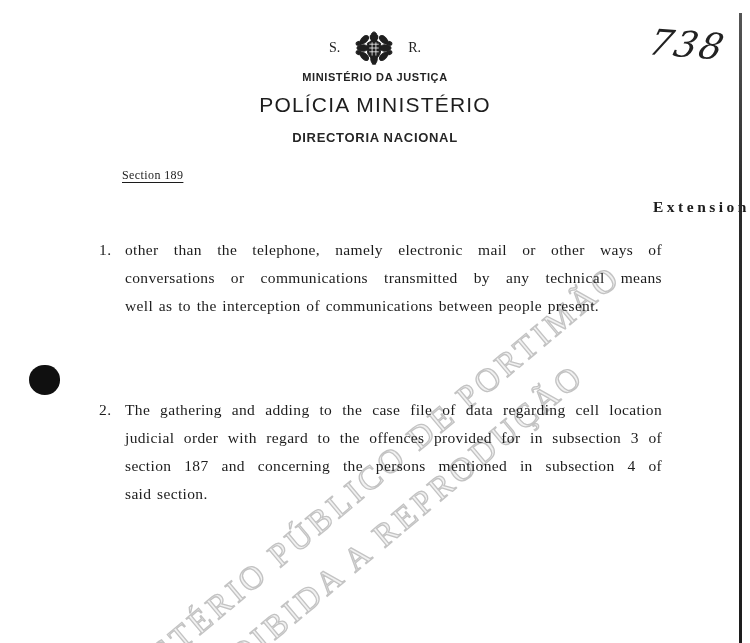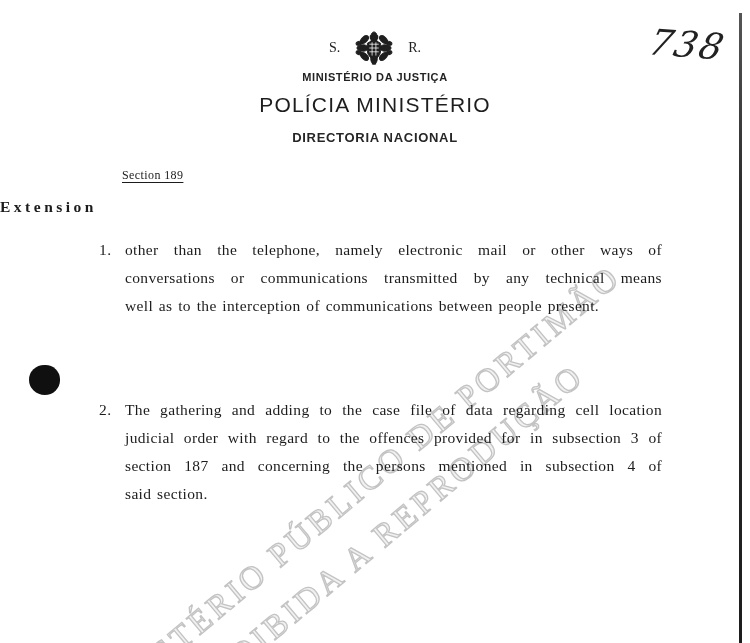--- a/index.html
+++ b/index.html
@@ -62,21 +62,21 @@
 
   
   .section {
     position:absolute; left:98px; top:168px; z-index:2;
     font-size:12px; text-decoration:underline; text-underline-offset:3px;
     letter-spacing:0.4px;
     margin-left:24px;
   }
   .title {
     position:absolute; left:0; right:0; top:198px; z-index:2;
-    text-align:left; font-weight:bold; font-size:15.5px; letter-spacing:3.5px;
+    text-align:right; font-weight:bold; font-size:15.5px; letter-spacing:3.5px;
   }
 
   
   .para { position:absolute; left:99px; display:flex; z-index:2; }
   .para-1 { top:236px; }
   .para-2 { top:396px; }
   .pnum { width:26px; font-size:15.5px; line-height:28px; letter-spacing:0.4px; }
   .plines { width:537px; }
   .pline {
     font-size:15.5px; line-height:28px; letter-spacing:0.35px;

